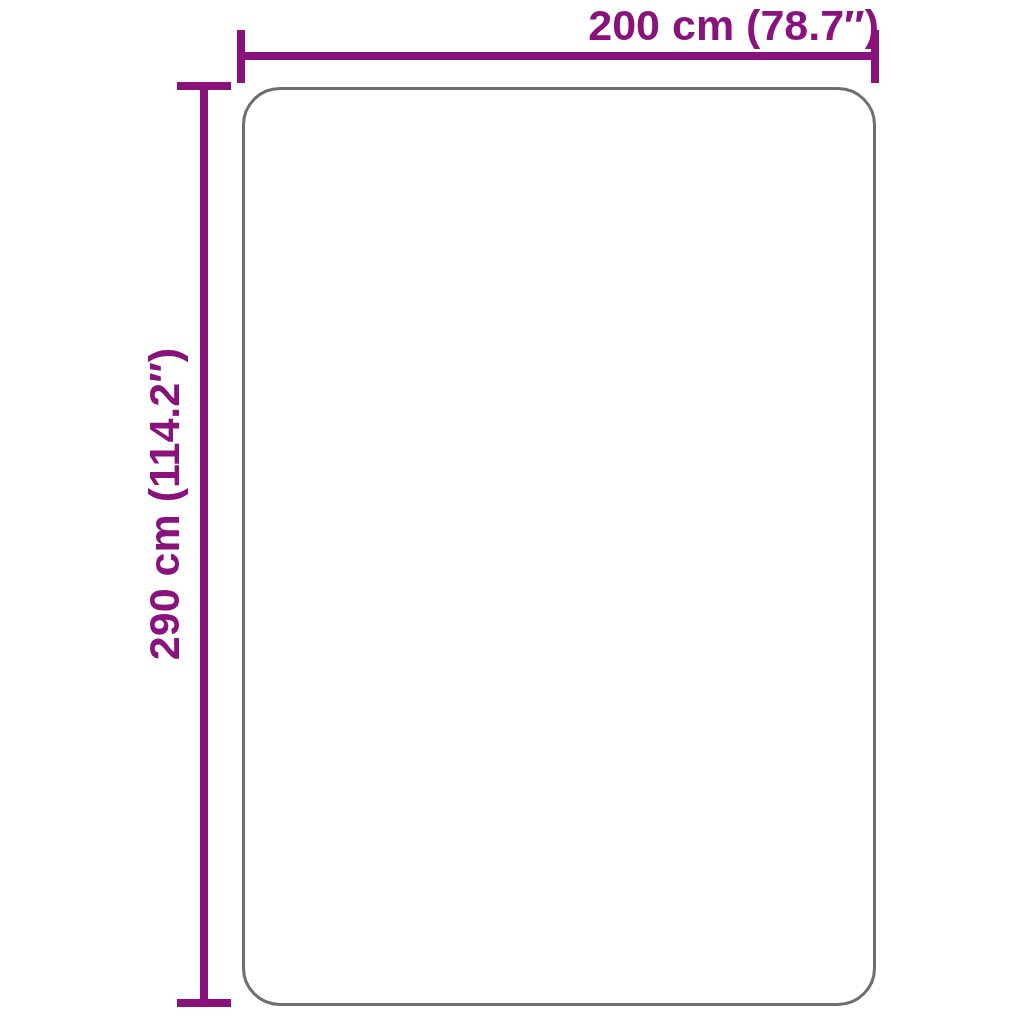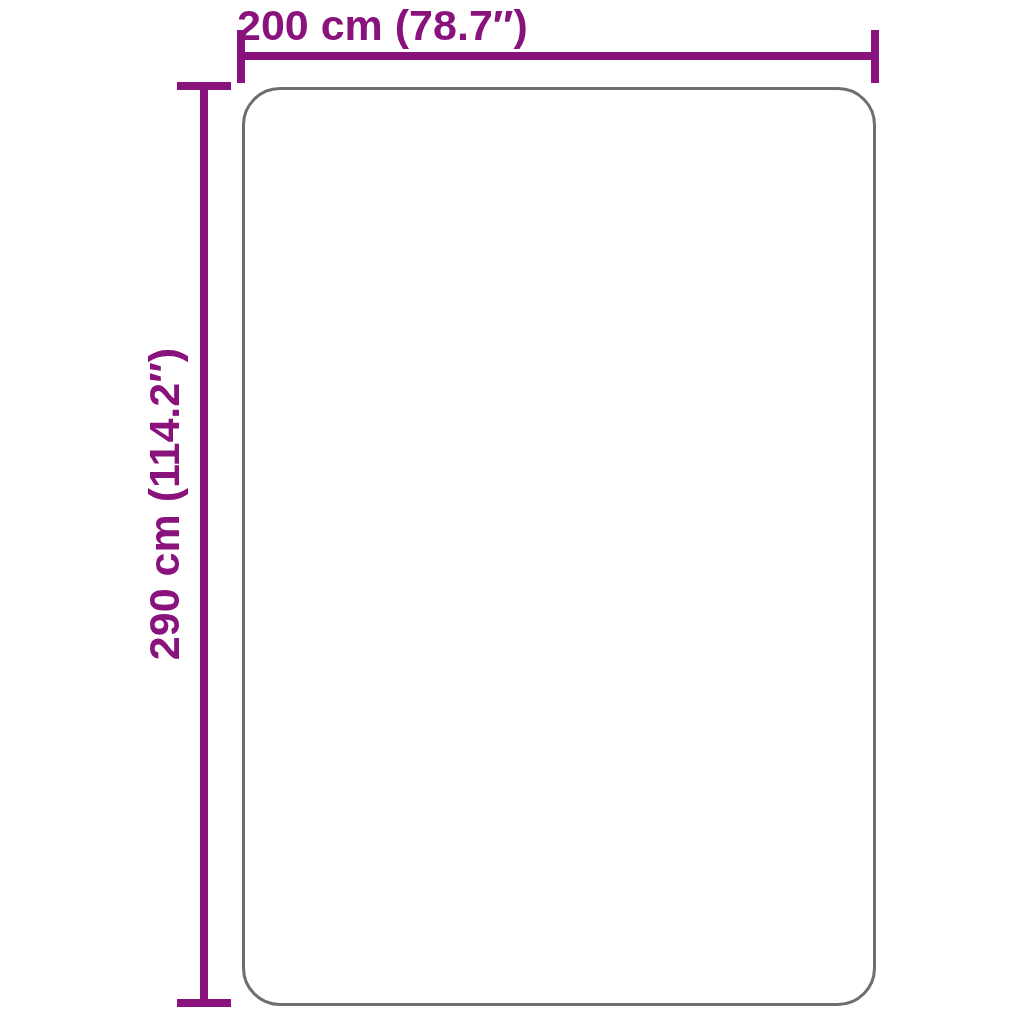--- a/index.html
+++ b/index.html
@@ -44,21 +44,21 @@
   }
   .dim-h-tick.left  { left: 237px; }
   .dim-h-tick.right { left: 871px; }
   .dim-h-label {
     position: absolute;
     left: 237px;
     top: 0px;
     width: 642px;
     height: 50px;
     line-height: 50px;
-    text-align: left;
+    text-align: right;
     font-size: 43px;
     font-weight: bold;
     color: var(--dimension, #8A127C);
     white-space: nowrap;
   }
   
   .dim-v-line {
     position: absolute;
     left: 200px;
     top: 85px;

